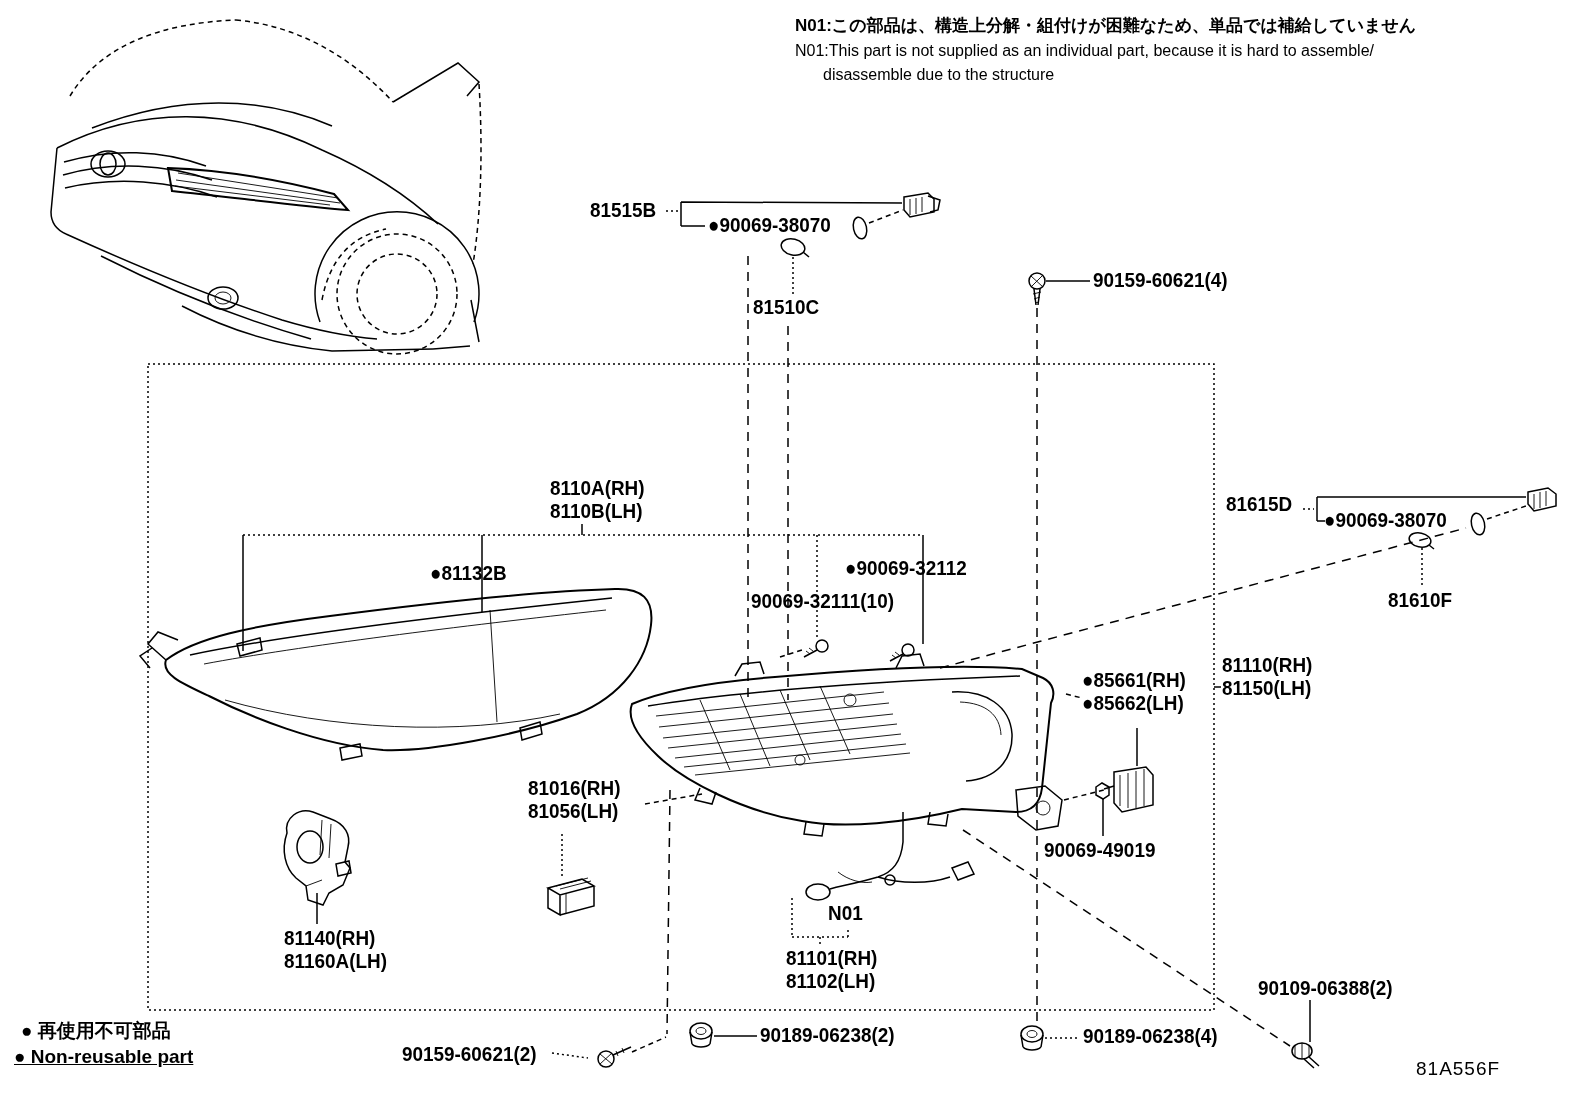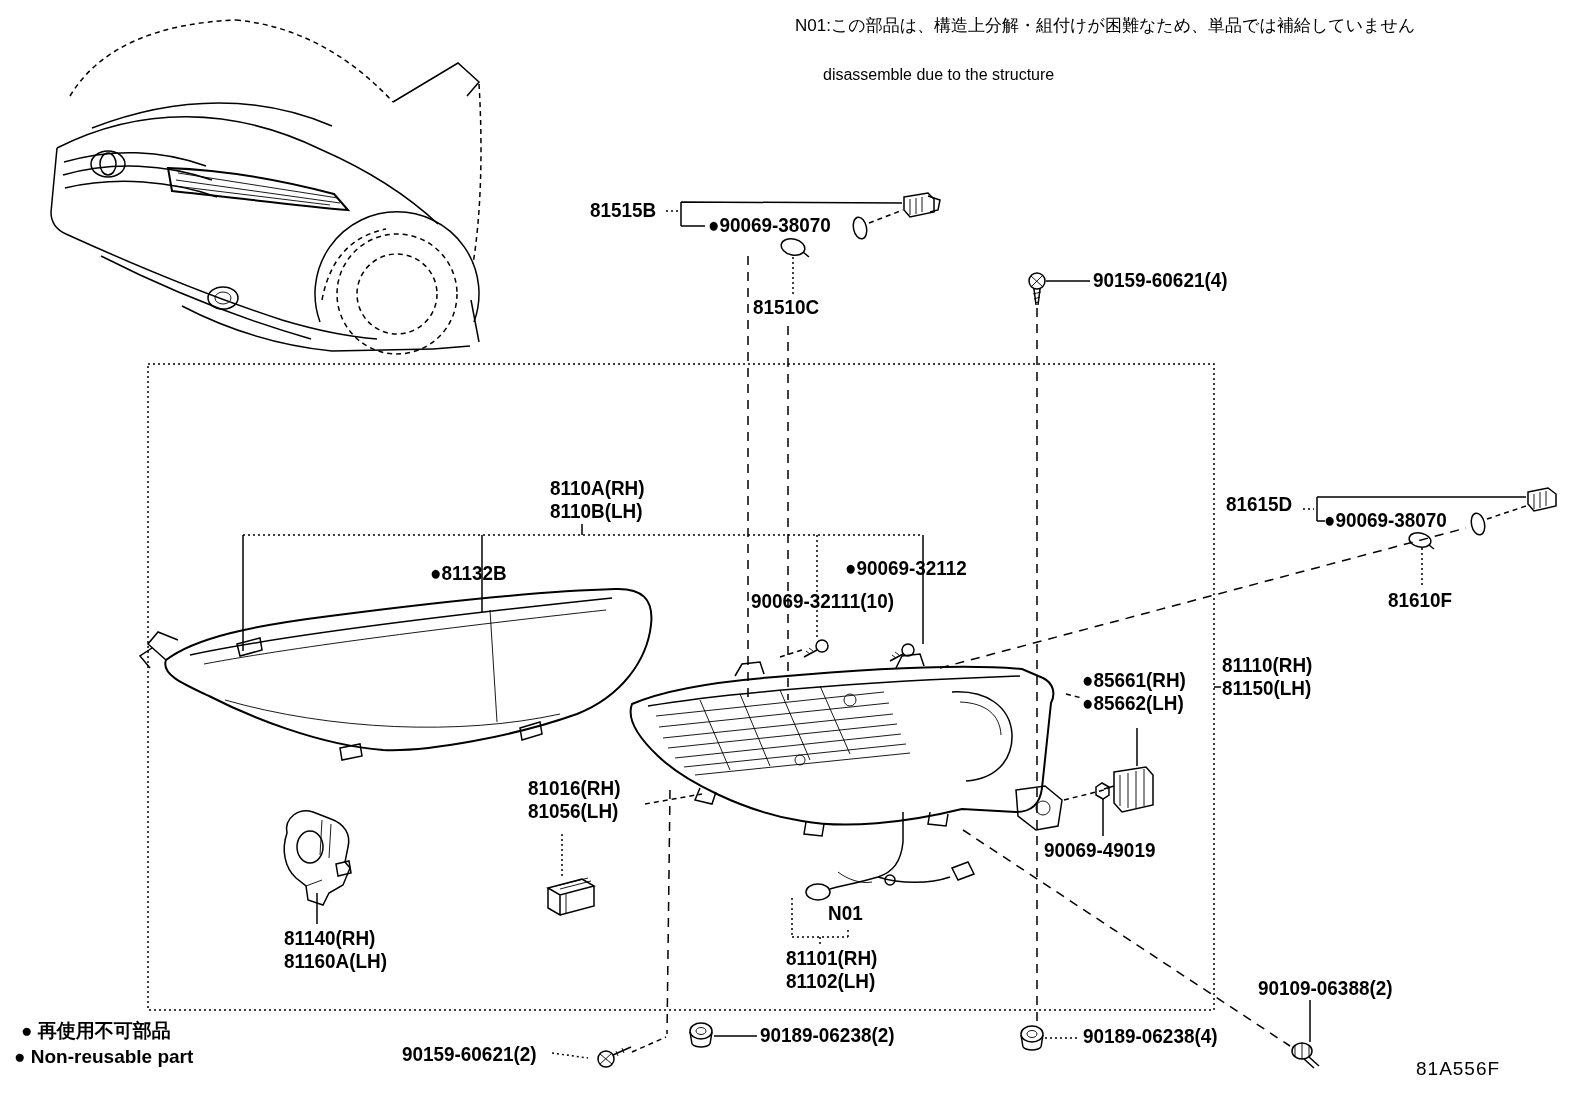--- a/index.html
+++ b/index.html
@@ -2,21 +2,21 @@
 <html><head>
 <meta charset="utf-8">
 <style>
   html,body{margin:0;padding:0;background:#fff;}
   #page{position:relative;width:1592px;height:1099px;background:#fff;overflow:hidden;
         font-family:"Liberation Sans",sans-serif;color:#000;}
   #art{position:absolute;left:0;top:0;}
   .lbl{position:absolute;font:700 21px "Liberation Sans",sans-serif;white-space:nowrap;
        transform:scaleX(.9);transform-origin:0 0;line-height:23px;}
   .note{position:absolute;font:500 16px "Liberation Sans",sans-serif;white-space:nowrap;}
-  .note-jp{font-weight:400;font-size:17px;}
+  .note-jp{font-weight:700;font-size:17px;}
   .legend{position:absolute;font:600 19px "Liberation Sans",sans-serif;white-space:nowrap;}
   .legend-jp{font-weight:700;}
   .code{position:absolute;font:400 19px "Liberation Sans",sans-serif;letter-spacing:1px;}
   .s{stroke:#000;fill:none;stroke-width:1.5;}
   .s2{stroke:#000;fill:none;stroke-width:2;}
   .thin{stroke:#000;fill:none;stroke-width:.9;}
   .dot{stroke-dasharray:2 3;}
   .dsh{stroke-dasharray:9 7;}
   .dsh2{stroke-dasharray:5 4;}
 </style>
@@ -212,20 +212,21 @@
   <g>
     <path class="s" d="M1310,1000 L1310,1042"></path>
     <ellipse class="s" cx="1302" cy="1051" rx="10" ry="8"></ellipse>
     <path class="thin" d="M1295,1045 L1295,1057 M1302,1043 L1302,1059 M1309,1045 L1309,1057"></path>
     <path class="s" d="M1309,1057 L1319,1066 M1304,1059 L1314,1068"></path>
     <path class="s dsh" d="M963,830 L1290,1046"></path>
   </g>
 </svg>
 
 <div class="note note-jp" style="left:795px;top:14px;">N01:この部品は、構造上分解・組付けが困難なため、単品では補給していません</div>
+<div class="note" style="left:795px;top:42px;">N01:This part is not supplied as an individual part, because it is hard to assemble/</div>
 <div class="note" style="left:823px;top:66px;">disassemble due to the structure</div>
 
 <div class="lbl" style="left:590px;top:198px;">81515B</div>
 <div class="lbl" style="left:708px;top:213px;">●90069-38070</div>
 <div class="lbl" style="left:753px;top:295px;">81510C</div>
 <div class="lbl" style="left:1093px;top:268px;">90159-60621(4)</div>
 
 <div class="lbl" style="left:550px;top:476px;">
   <span style="display:block">8110A(RH)</span>
   <span style="display:block">8110B(LH)</span>
@@ -267,17 +268,17 @@
   <span style="display:block">81101(RH)</span>
   <span style="display:block">81102(LH)</span>
 </div>
 
 <div class="lbl" style="left:402px;top:1042px;">90159-60621(2)</div>
 <div class="lbl" style="left:760px;top:1023px;">90189-06238(2)</div>
 <div class="lbl" style="left:1083px;top:1024px;">90189-06238(4)</div>
 <div class="lbl" style="left:1258px;top:976px;">90109-06388(2)</div>
 
 <div class="legend legend-jp" style="left:21px;top:1018px;">● 再使用不可部品</div>
-<div class="legend" style="left:14px;top:1046px;">● Non-reusable part</div>
+<div class="legend" style="left:14px;top:1046px;text-decoration:underline;">● Non-reusable part</div>
 
 <div class="code" style="left:1416px;top:1058px;">81A556F</div>
 
 </div>
 
 </body></html>

